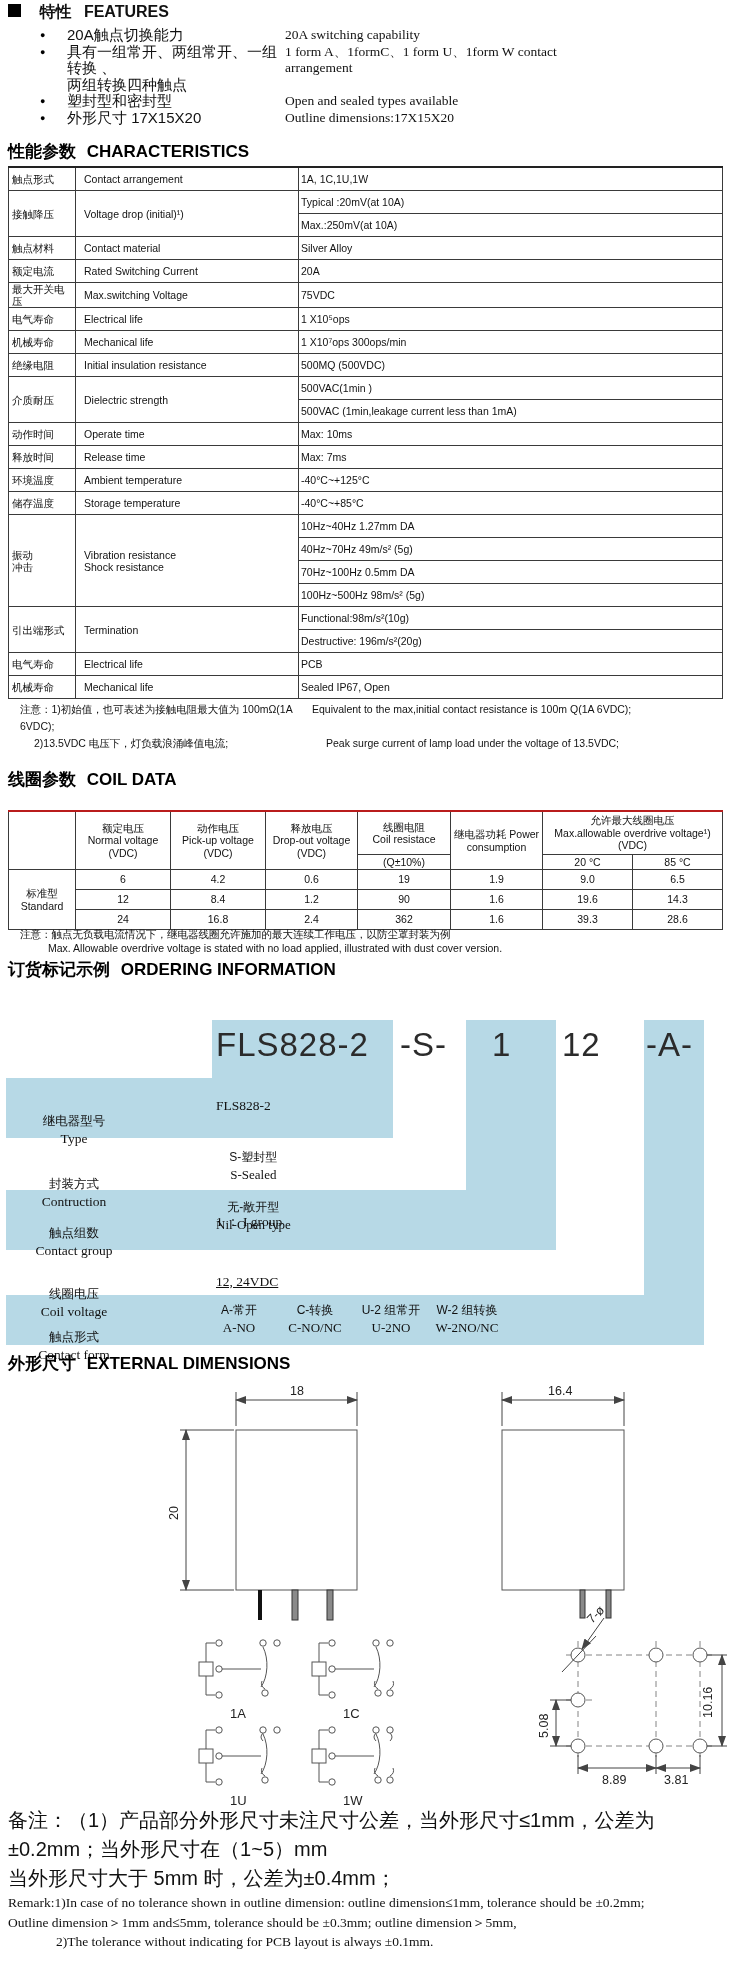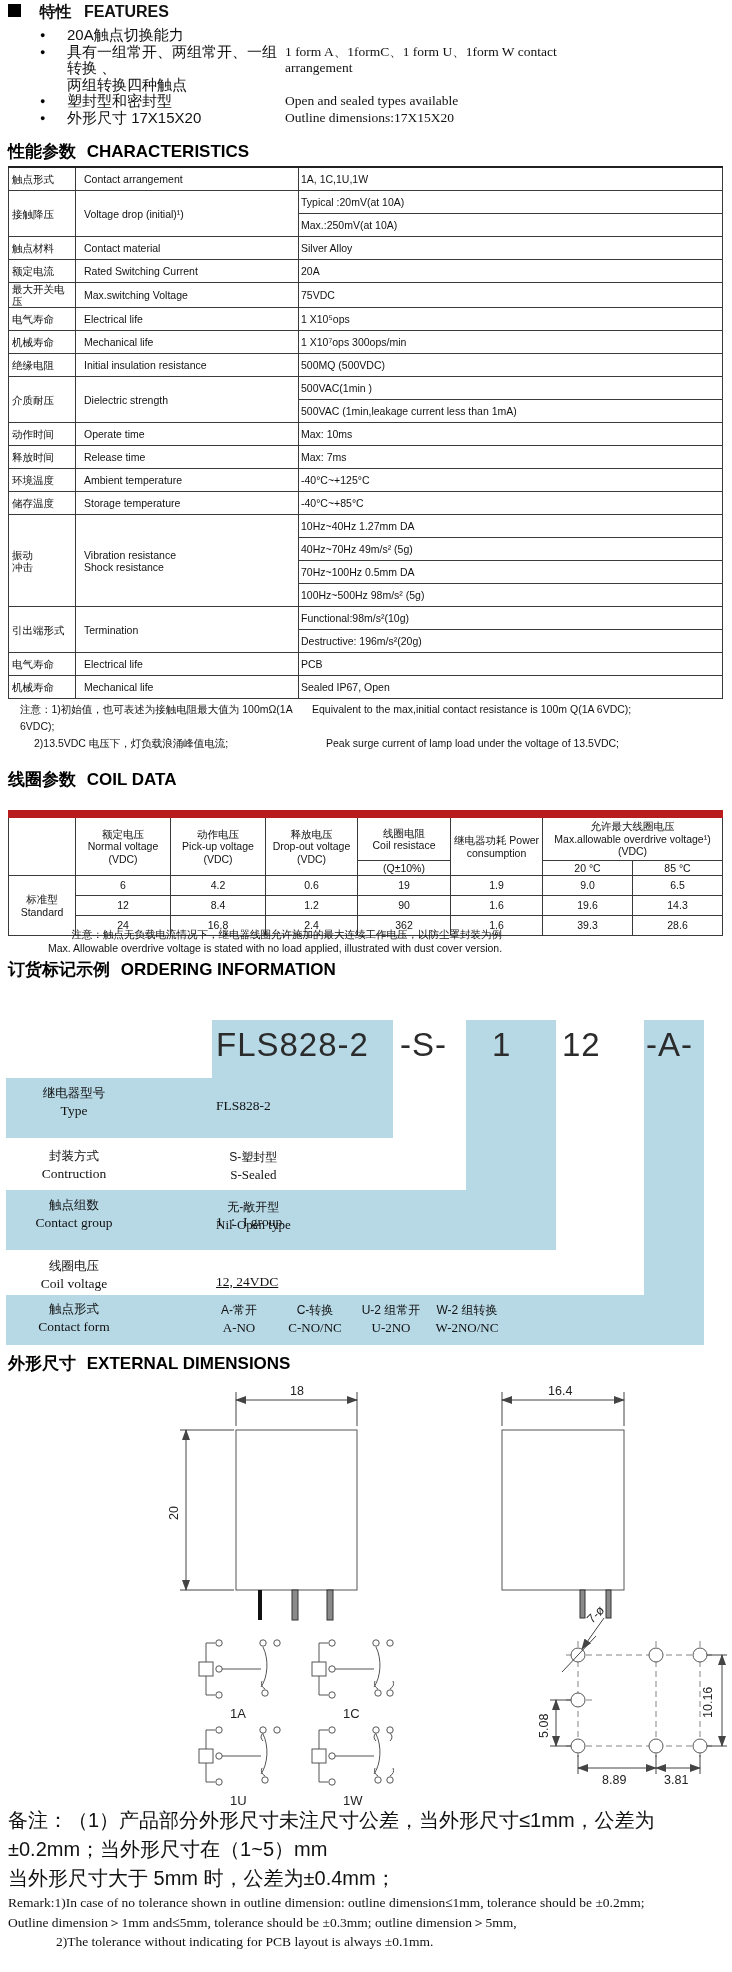--- a/index.html
+++ b/index.html
@@ -22,32 +22,32 @@
   #char-table{position:absolute;left:8px;top:166px;width:714px;font-size:10.5px;border-top:2px solid #222;}
   #char-table td{border:1px solid #3a3a3a;padding:0 3px;height:22px;vertical-align:middle;
                  white-space:pre-line;overflow:hidden;line-height:12px;}
   #char-table td.v{padding-left:2px;}
   #char-table td.e{padding-left:8px;}
   #char-notes{position:absolute;left:20px;top:701px;width:705px;font-size:10.5px;line-height:17px;}
   .note-line{display:flex;}
   .note-zh{width:292px;}
   .note-zh.ind{padding-left:14px;}
   .note-en{flex:1;}
-  #coil-table{position:absolute;left:8px;top:810px;width:714px;font-size:10.5px;border-top:8px solid #b91c1c;}
+  #coil-table{position:absolute;left:8px;top:810px;width:714px;font-size:10.5px;border-top:2px solid #b91c1c;}
   #coil-table th,#coil-table td{border:1px solid #3a3a3a;padding:0 2px;text-align:center;
       vertical-align:middle;font-weight:normal;white-space:pre-line;line-height:12.5px;overflow:hidden;}
   #coil-table thead tr:first-child th{height:42px;}
   #coil-table thead tr:last-child th{height:14px;}
   #coil-table tbody td{height:19px;}
-  #coil-note{position:absolute;left:20px;top:927px;font-size:10.5px;line-height:14px;text-align:right;}
+  #coil-note{position:absolute;left:20px;top:927px;font-size:10.5px;line-height:14px;}
   #coil-note .l2{padding-left:28px;}
   
   .blue{position:absolute;background:#b7d9e6;}
   .code{position:absolute;font-size:33px;letter-spacing:1px;color:#2b2b2b;white-space:nowrap;}
-  .olabel{position:absolute;width:120px;text-align:center;font-size:12.5px;line-height:17px;}
+  .olabel{position:absolute;width:120px;text-align:center;font-size:12.5px;line-height:17px;margin-top:28px;}
   .olabel .en{font-family:"Liberation Serif",serif;font-size:13.5px;}
   .oval{position:absolute;font-family:"Liberation Serif",serif;font-size:13.5px;white-space:nowrap;}
   .opt-grid{position:absolute;display:flex;}
   .opt{text-align:center;font-size:12px;line-height:18px;}
   .opt .en{font-family:"Liberation Serif",serif;font-size:13px;}
   
   #dims-svg{position:absolute;left:0;top:1378px;}
   .sk{fill:none;stroke:#555;stroke-width:1;}
   .skw{fill:#fff;stroke:#555;stroke-width:1;}
   .dim{stroke:#444;stroke-width:1;fill:none;}
@@ -68,20 +68,21 @@
 
   <div id="feat-title">
     <span class="sq"></span>
     <span>特性</span>
     <span style="margin-left:8px;">FEATURES</span>
   </div>
   <div id="features-list">
       <div class="feat-row">
         <span class="feat-bullet">●</span>
         <div class="feat-zh">20A触点切换能力</div>
+        <div class="feat-en">20A switching capability</div>
       </div>
       <div class="feat-row">
         <span class="feat-bullet">●</span>
         <div class="feat-zh">具有一组常开、两组常开、一组转换 、
 两组转换四种触点</div>
         <div class="feat-en"> 1 form A、1formC、1 form U、1form W contact
 arrangement</div>
       </div>
       <div class="feat-row">
         <span class="feat-bullet">●</span>

